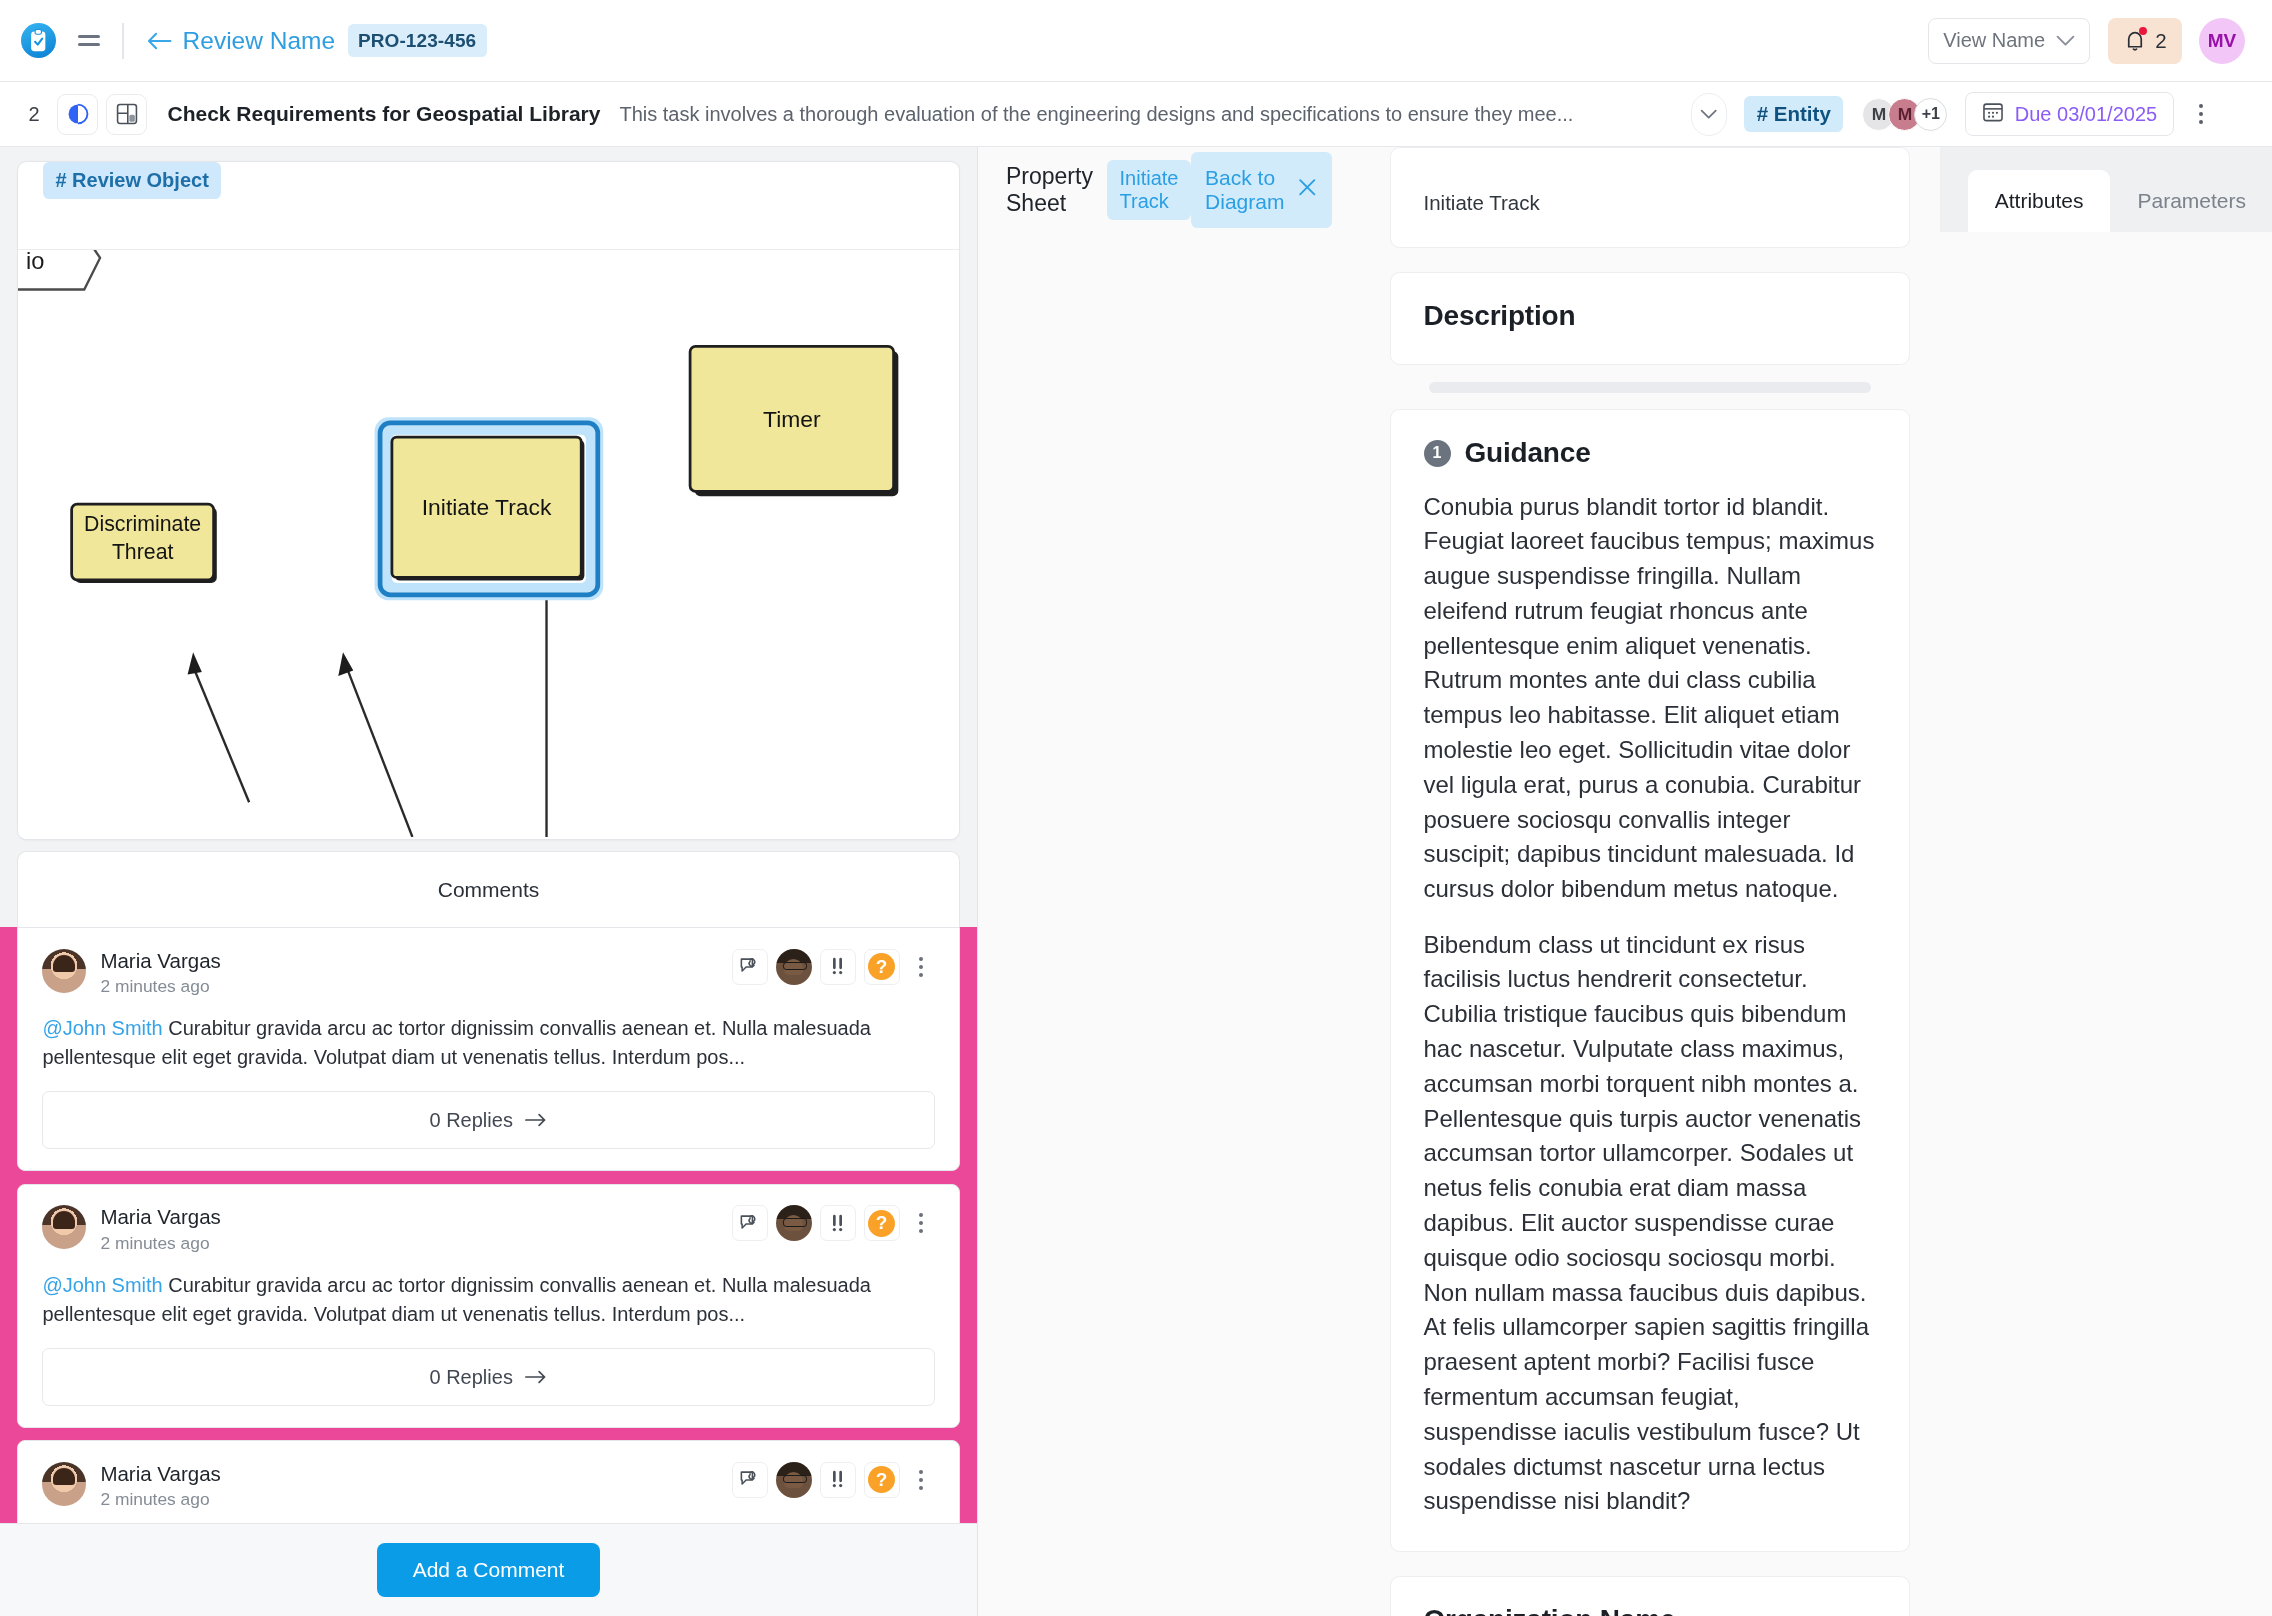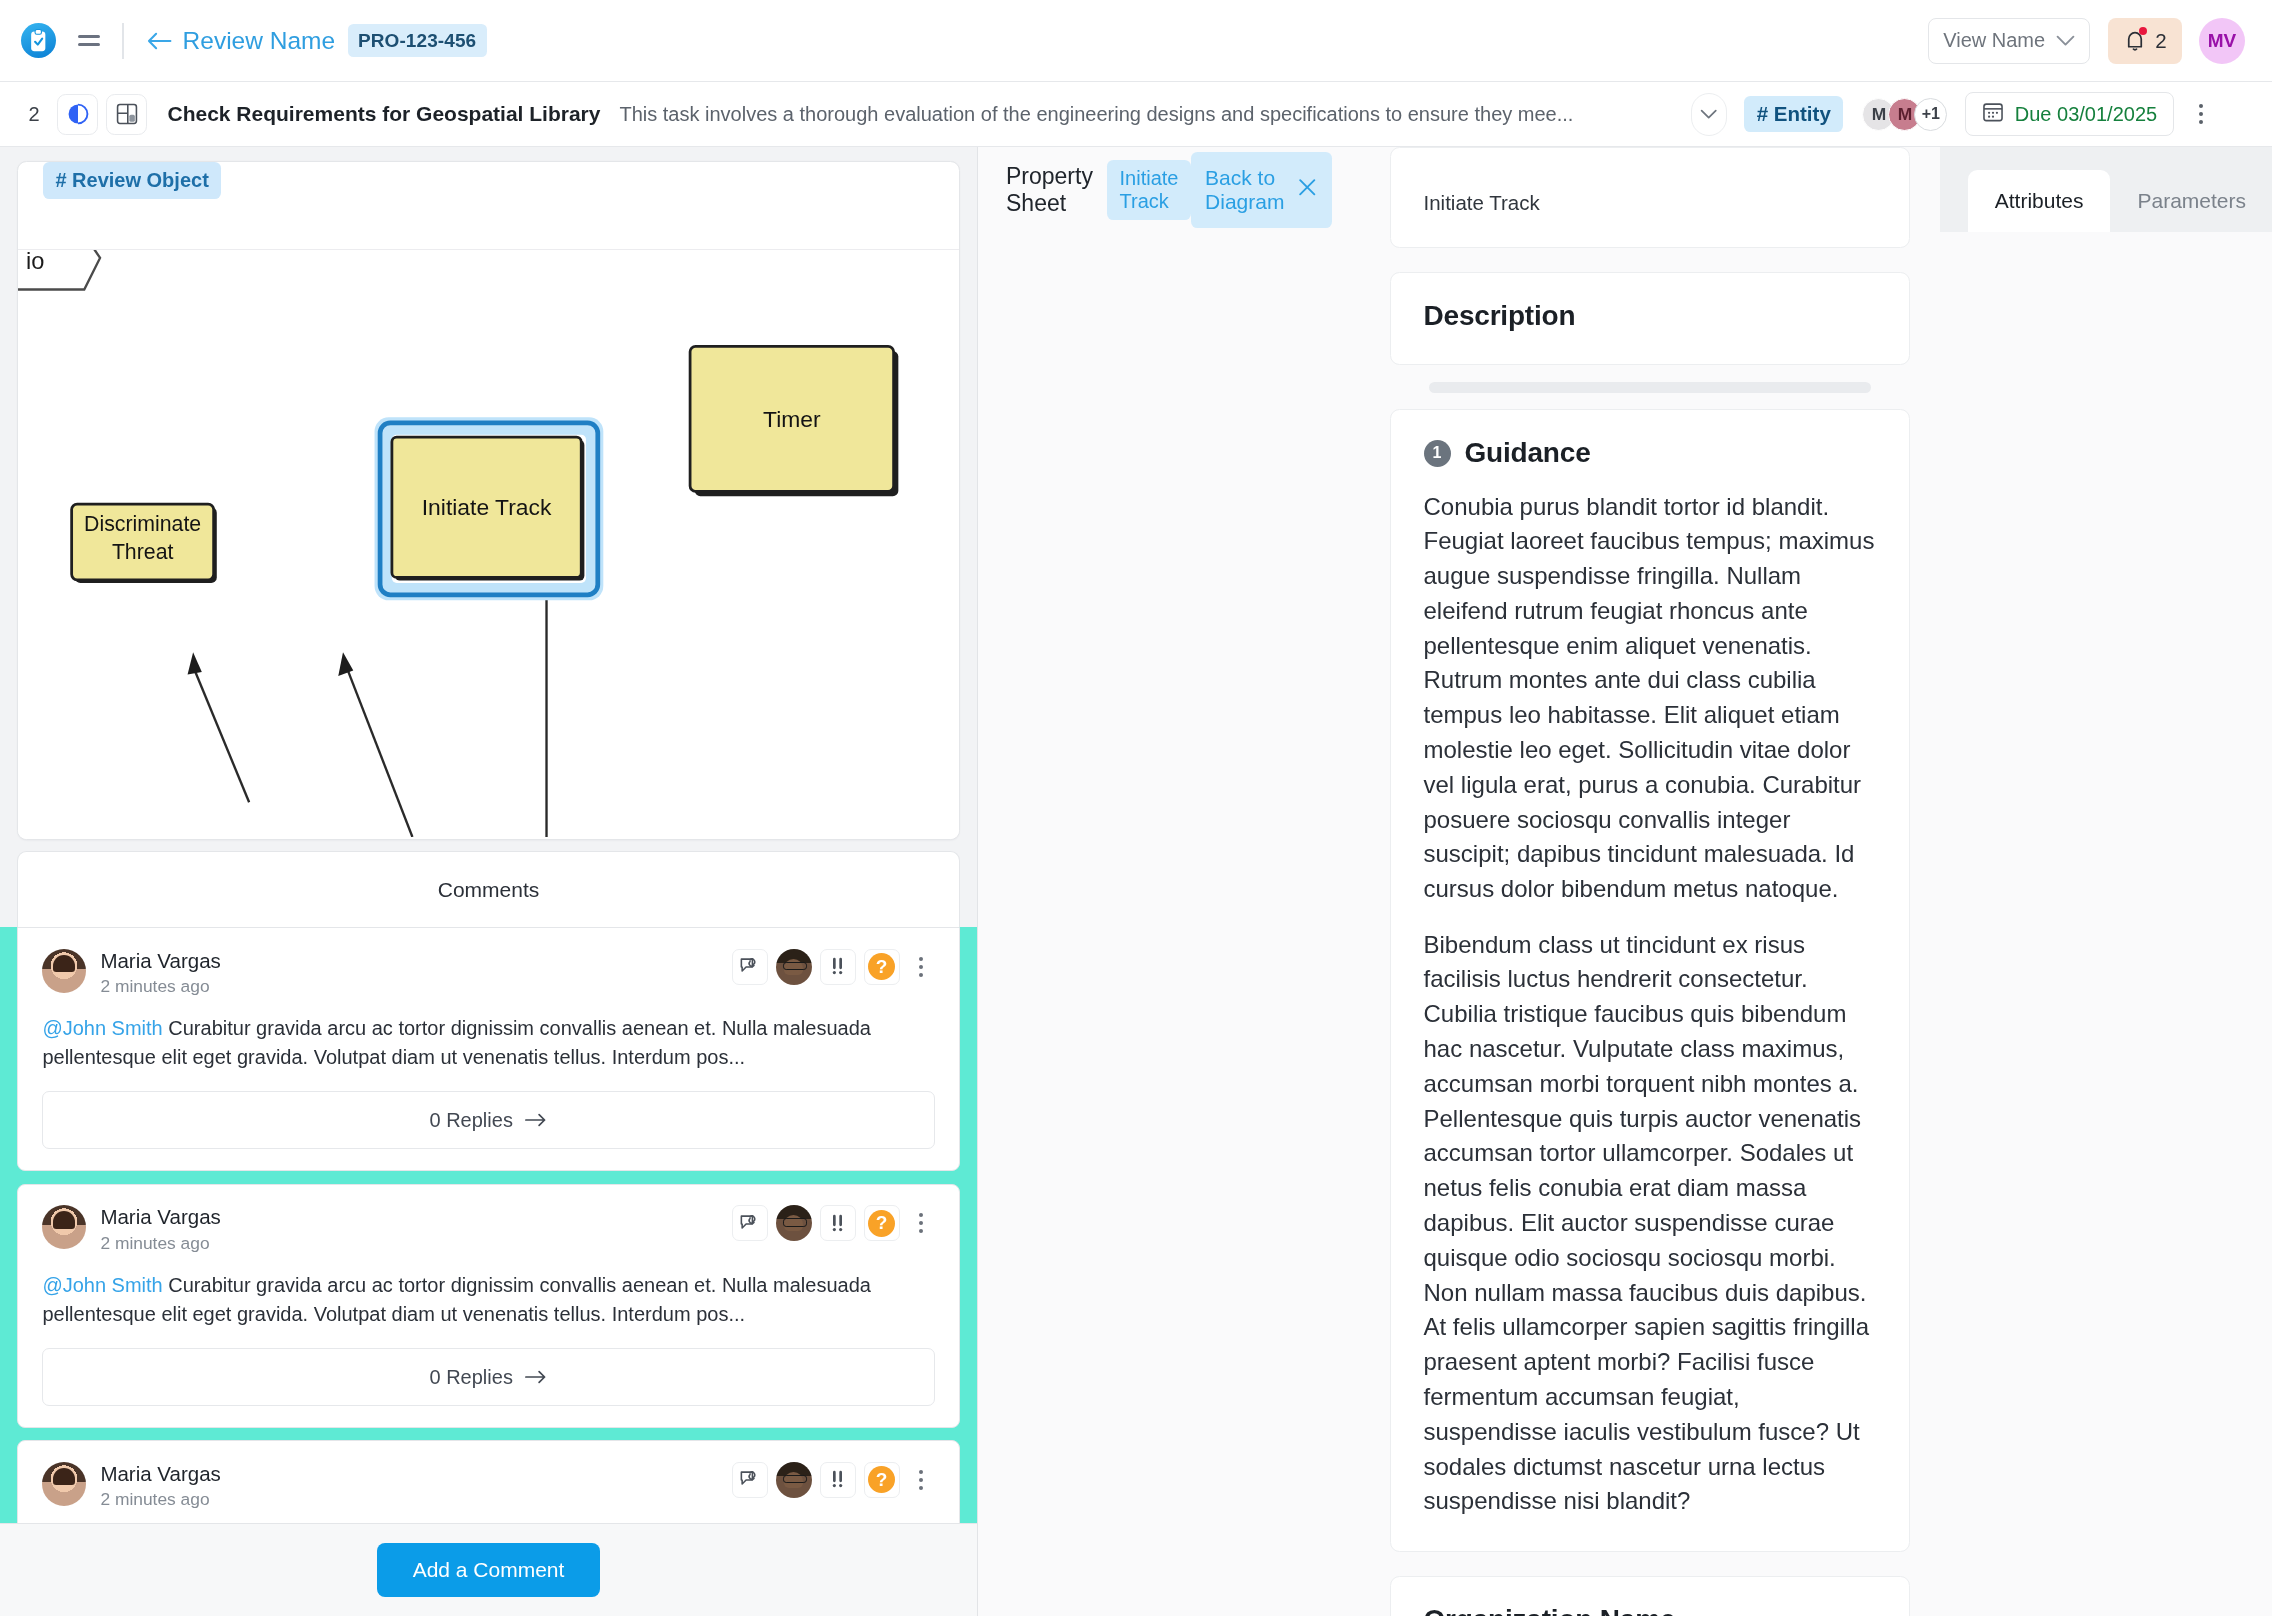--- a/index.html
+++ b/index.html
@@ -87,21 +87,21 @@
   .assignees .a {
     width: 33px; height:33px; border-radius:50%; display:flex; align-items:center; justify-content:center;
     font-size:17.4px; font-weight:600; margin-left:-7px; border:1.6px solid #fff;
   }
   .assignees .a:first-child { margin-left:0; }
   .a1 { background:#e5e4e6; color:#3c4149; }
   .a2 { background:#c77d8e; color:#5c1f2f; }
   .a3 { background:#ffffff; color:#3c4149; border:1.6px solid #d9dcdf !important; font-size:16px !important; }
   .due-btn {
     margin-left: 17.4px; height: 44px; border:1.6px solid #e4e6e9; border-radius:8px; display:flex;
-    align-items:center; gap:11px; padding:0 16px; font-size:20px; color:#15803d; cursor:pointer; background:#fff;
+    align-items:center; gap:11px; padding:0 16px; font-size:20px; color:#8b5cf6; cursor:pointer; background:#fff;
     white-space:nowrap;
   }
   .kebab { width: 32px; margin-left: 11px; display:flex; flex-direction:column; align-items:center; gap:4px; cursor:pointer; flex:0 0 32px;}
   .kebab i { width:4px; height:4px; border-radius:50%; background:#5a616a; display:block; }
 
   
   .body { flex:1 1 auto; display:flex; min-height:0; background:#f4f5f7; }
   .left-pane { width: 978px; flex:0 0 978px; display:flex; flex-direction:column; min-height:0; background:#f2f3f5; border-right:1.6px solid #e2e4e7;}
   .right-pane { flex:1 1 auto; display:flex; flex-direction:row; min-height:0; background:#fafafb; }
 
@@ -117,21 +117,21 @@
   }
   .diagram-canvas { position:relative; flex:1 1 auto; overflow:hidden; background:#fff; }
   .diagram-canvas svg { position:absolute; top:0; left:0; }
 
   
   .comments-head {
     margin: 11px 17.4px 0 17.4px; background:#fff; border:1.6px solid #e4e6e9; border-radius:9.5px 9.5px 0 0;
     height: 76px; flex:0 0 76px; display:flex; align-items:center; justify-content:center;
     font-size: 21px; color:#2b3038; border-bottom:none;
   }
-  .comments-list { flex:1 1 auto; overflow:hidden; padding: 0 17.4px; min-height:0; background:#5eead4;}
+  .comments-list { flex:1 1 auto; overflow:hidden; padding: 0 17.4px; min-height:0; background:#ec4899;}
   .comment-card {
     background:#fff; border:1.6px solid #e4e6e9; border-radius:8px; margin-bottom: 12.6px; padding: 20.5px 24px 20.5px 24px;
   }
   .comment-card:first-child { border-radius:0 0 8px 8px; border-top:1.6px solid #e4e6e9;}
   .c-top { display:flex; align-items:flex-start; }
   .c-pic {
     width: 44px; height:44px; border-radius:50%; flex:0 0 44px; overflow:hidden;
     background: radial-gradient(circle at 50% 38%, #f0c9ab 0 38%, transparent 38%), linear-gradient(180deg,#4a3428 0 46%, #c9a189 46% 100%);
     position:relative;
   }

